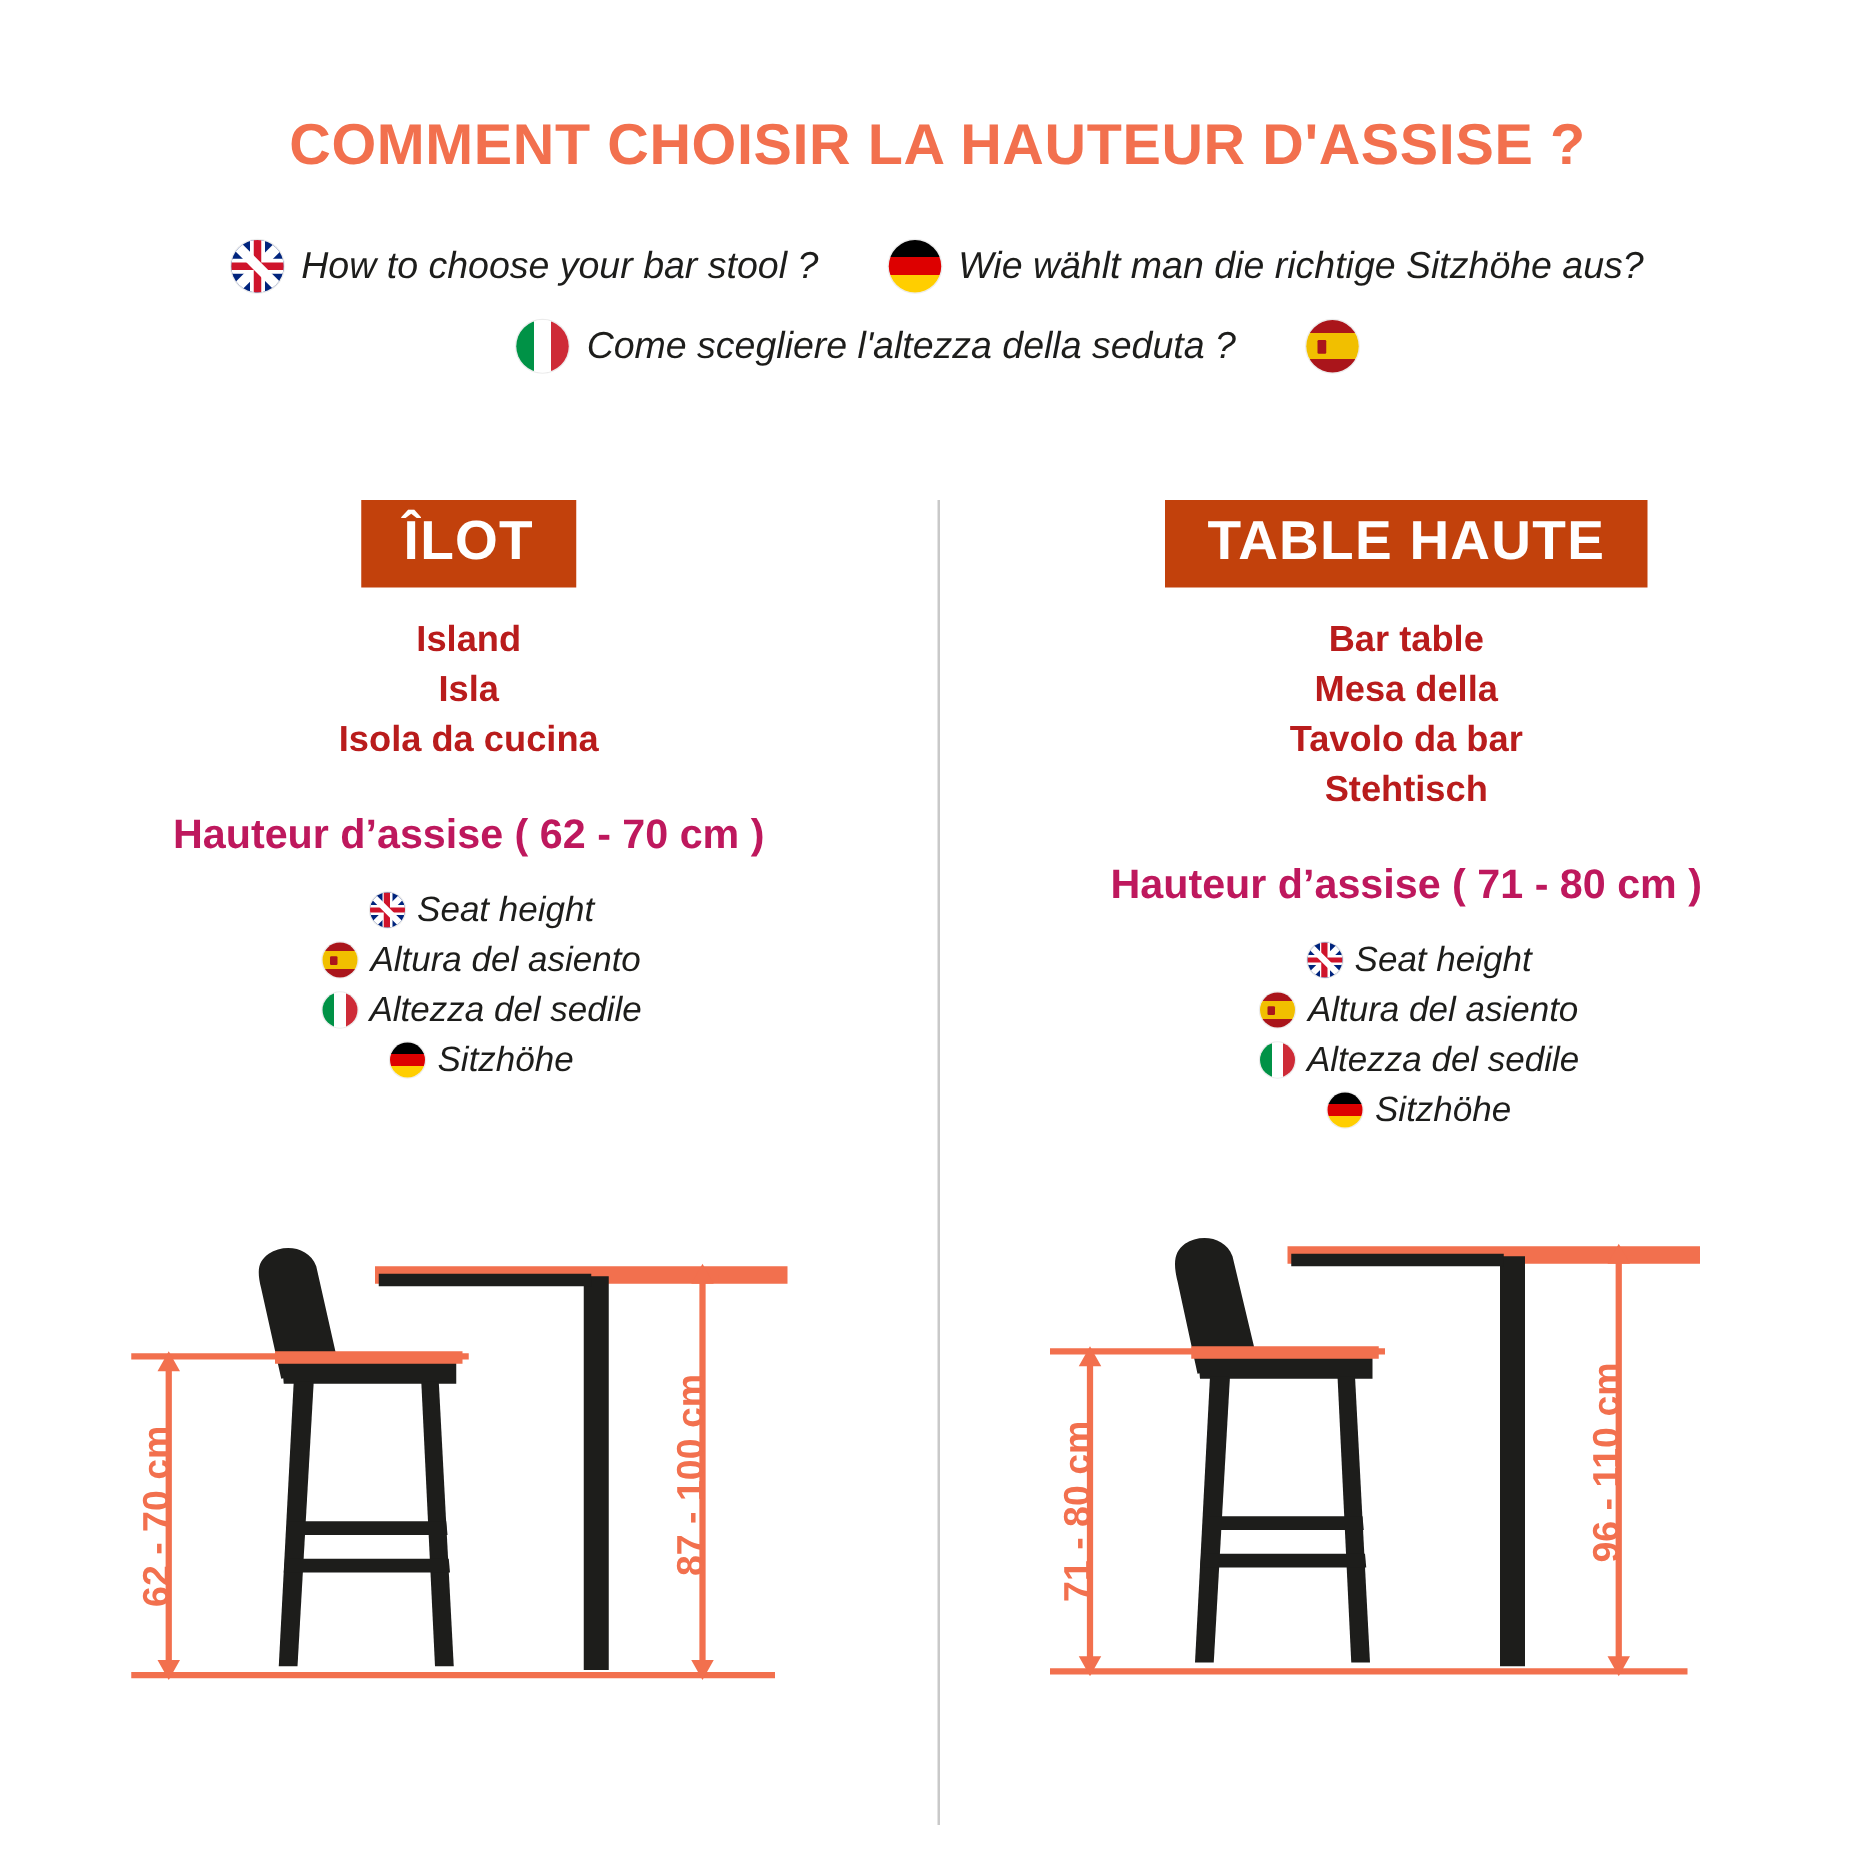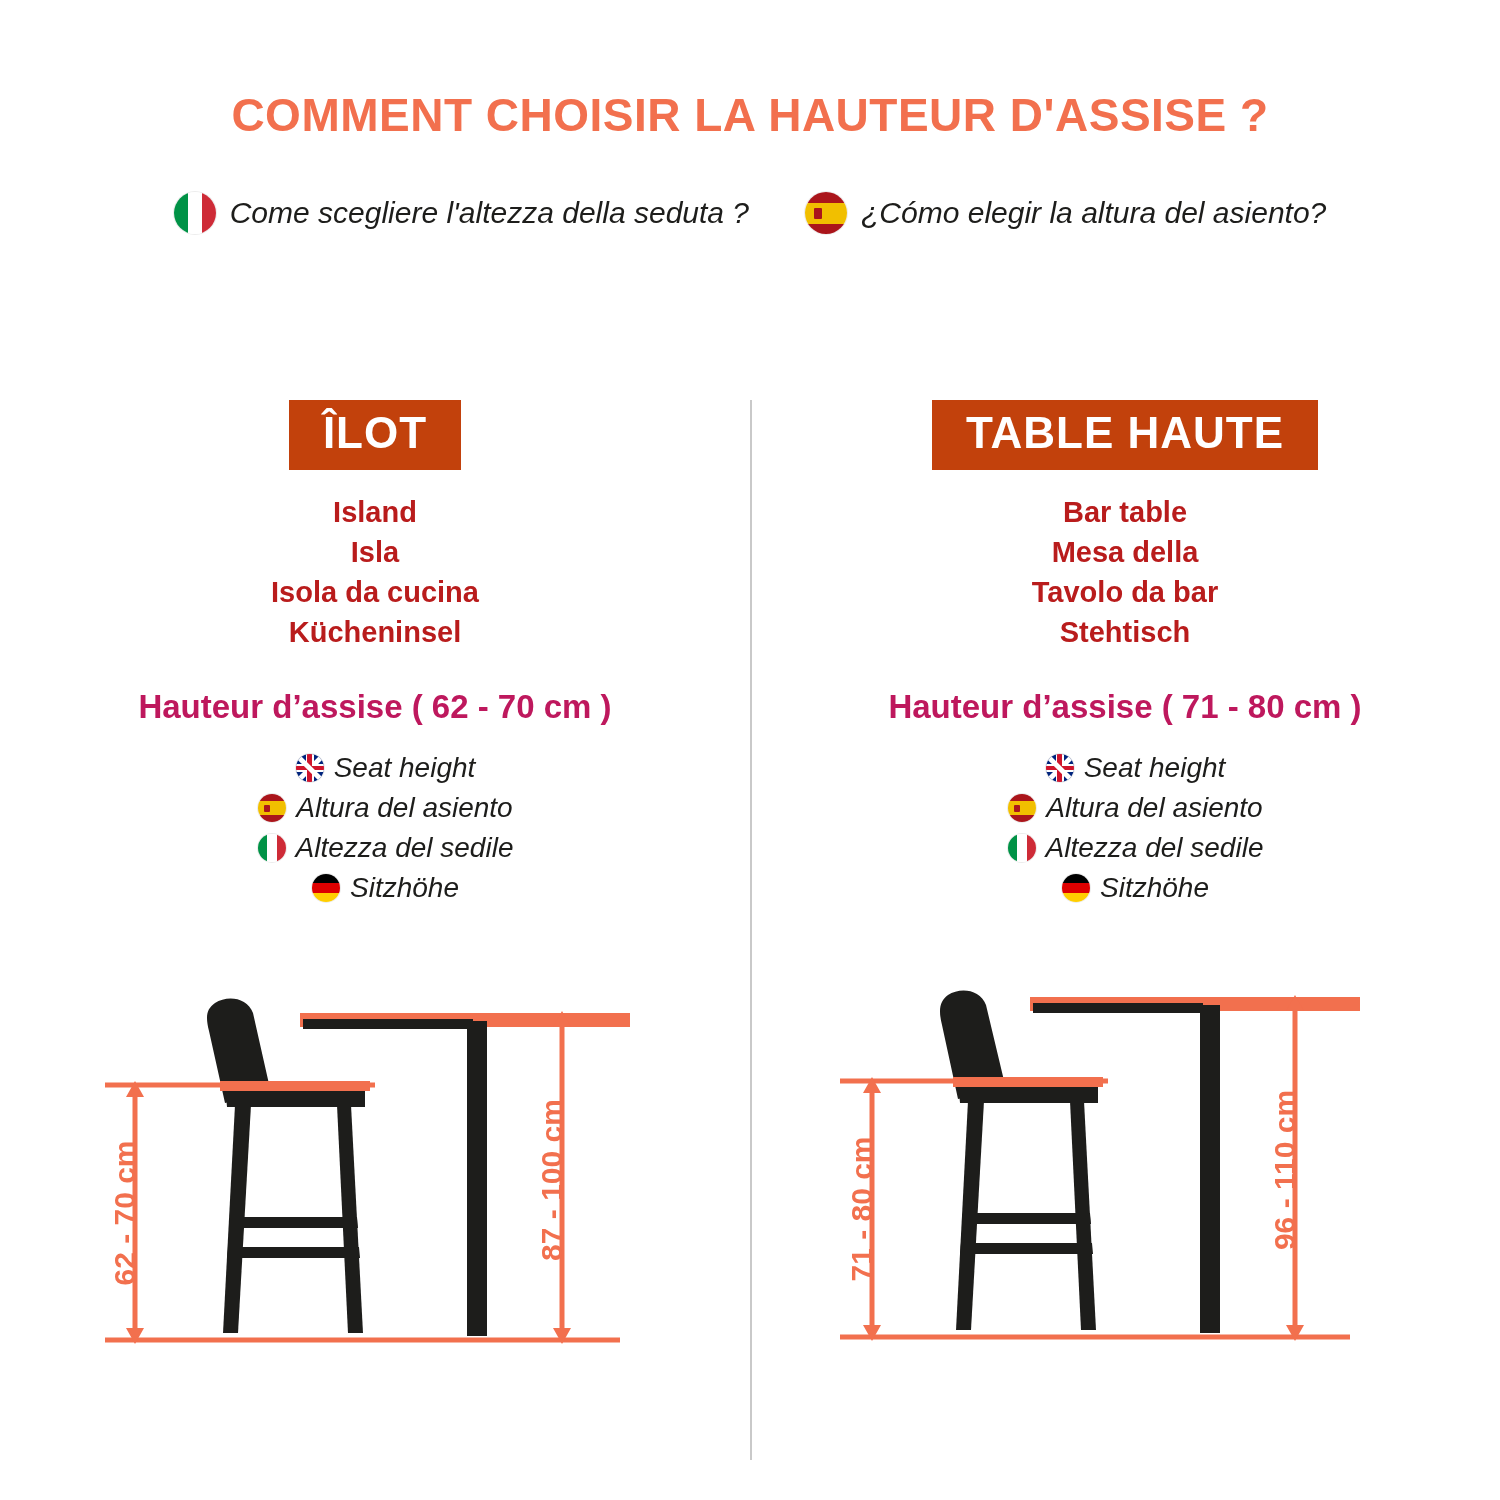--- a/index.html
+++ b/index.html
@@ -189,45 +189,58 @@
 </style>
 </head>
 <body>
 
 <div class="page">
 
   <div class="main-title">COMMENT CHOISIR LA HAUTEUR D'ASSISE ?</div>
 
   <div class="trans-rows">
 
+    <div class="trans-row">
+      <div class="trans-item">
+        <span class="flag flag-uk big">
+          <span class="cross-w-h"></span>
+            <span class="cross-w-v"></span>
+          <span class="cross-r-h"></span>
+            <span class="cross-r-v"></span>
+        </span>
+        <span class="txt">How to choose your bar stool ?</span>
+      </div>
+      <div class="trans-item">
+        <span class="flag flag-de big"></span>
+        <span class="txt">Wie wählt man die richtige Sitzhöhe aus?</span>
+      </div>
+    </div>
 
     <div class="trans-row">
       <div class="trans-item">
         <span class="flag flag-it big"></span>
         <span class="txt">Come scegliere l'altezza della seduta ?</span>
       </div>
       <div class="trans-item">
         <span class="flag flag-es big">
             <span class="crest"></span>
           </span>
-        <span class="txt">¿Cómo elegir la altura del asiento?</span>
       </div>
     </div>
 
   </div>
 
   <div class="divider"></div>
 
   <div class="col col-left">
     <div class="cat-badge">ÎLOT</div>
     <div class="cat-names">
       <div>Island</div>
       <div>Isla</div>
       <div>Isola da cucina</div>
-      <div>Kücheninsel</div>
     </div>
     <div class="seat-title">Hauteur d’assise ( 62 - 70 cm )</div>
     <div class="seat-trans">
       <div class="line">
         <span class="flag flag-uk small">
           <span class="cross-w-h"></span>
             <span class="cross-w-v"></span>
           <span class="cross-r-h"></span>
             <span class="cross-r-v"></span>
         </span>

